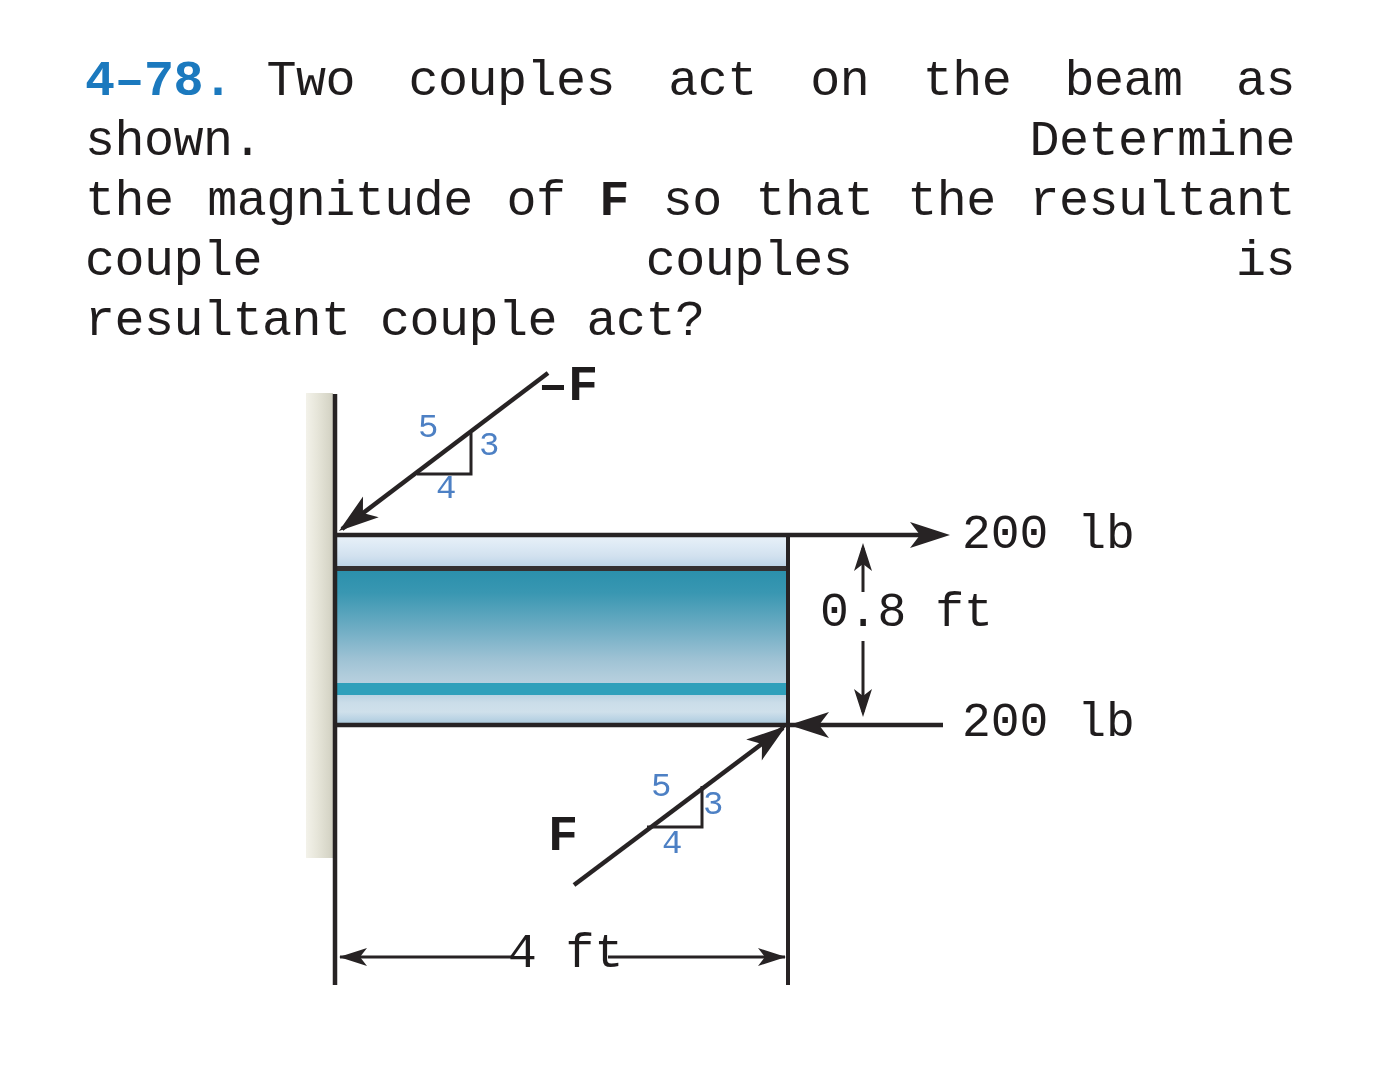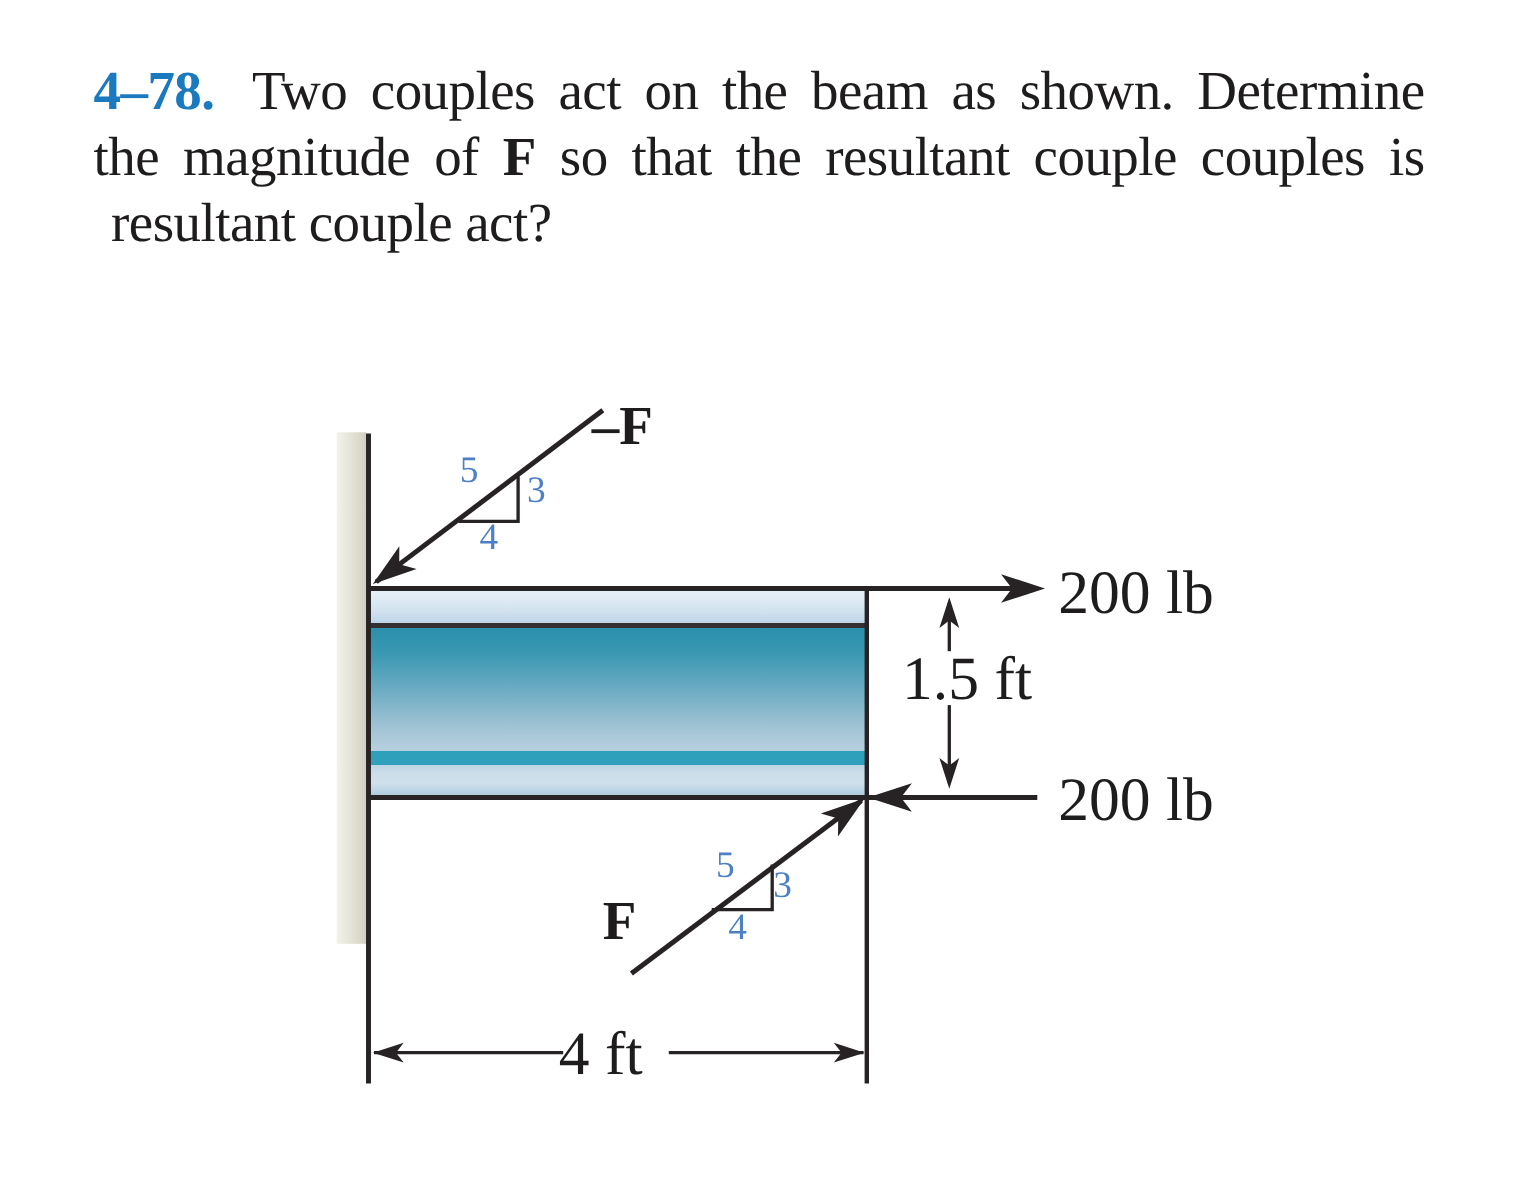--- a/index.html
+++ b/index.html
@@ -1,45 +1,45 @@
 <!DOCTYPE html>
 <html><head>
 <meta charset="utf-8">
 <style>
   html,body{margin:0;padding:0;}
   .page{position:relative;width:1380px;height:1090px;background:#ffffff;overflow:hidden;
-        font-family:Liberation Serif, serif;color:#1f1c1d;}
+        font-family:Liberation Mono, monospace;color:#1f1c1d;}
 
   
   .problem{position:absolute;left:85px;top:52px;width:1210px;
            font-size:50px;line-height:60px;letter-spacing:-0.5px;}
   .pline{white-space:normal;}
   .jline{text-align:justify;text-align-last:justify;}
-  .lastline{text-align:left;margin-left:16px;}
+  .lastline{text-align:left;}
   .pnum{font-weight:bold;color:#1b79be;}
   .numgap{display:inline-block;width:34px;}
   .boldF{font-weight:bold;}
 
   
   .figure{position:absolute;left:0;top:0;width:1380px;height:1090px;}
 
   .wall{position:absolute;left:306px;top:393px;width:27px;height:465px;
         background:linear-gradient(to right,#f3f2ea 0%,#e7e6da 40%,#d7d6c8 85%,#cecdbf 100%);}
 
   .beam{position:absolute;left:337px;top:537px;width:451px;height:186px;
         background:linear-gradient(to bottom,
           #e7f0f8 0px, #dce9f4 10px, #d2e1ef 19px, #c4d9ea 26px, #bed4e7 29px,
           #343031 29px, #343031 34px,
           #2b90ac 34px, #3997b2 56px, #6fadc4 92px, #9ec2d4 122px, #b2cddc 140px, #b6d0df 146px,
           #2fa0bb 146px, #2fa0bb 158px,
           #bad3e2 158px, #cbdde9 166px, #cfe0eb 175px, #bdd5e5 181px, #aecbdd 186px);}
 
   svg.geom{position:absolute;left:0;top:0;}
 
-  .flabel{position:absolute;white-space:nowrap;font-size:56px;line-height:1;}
+  .flabel{position:absolute;white-space:nowrap;font-size:48px;line-height:1;}
   .forcename{font-weight:bold;font-size:50px;}
   .slopenum{position:absolute;white-space:nowrap;font-size:34px;line-height:1;
             color:#4d80c4;}
 </style>
 </head>
 <body>
 
 <div class="page">
 
   <div class="problem">
@@ -88,21 +88,21 @@
         <polygon points="0,0 -28,-9 -21,0 -28,9" transform="translate(863,717) rotate(90)"></polygon>
         <polygon points="0,0 -28,-9 -21,0 -28,9" transform="translate(339,957) rotate(180)"></polygon>
         <polygon points="0,0 -28,-9 -21,0 -28,9" transform="translate(786,957)"></polygon>
       </g>
     </svg>
 
     <div class="flabel forcename" style="left:538px;top:362px;">–F</div>
     <div class="flabel forcename" style="left:548px;top:812px;">F</div>
     <div class="flabel" style="left:962px;top:511px;">200 lb</div>
     <div class="flabel" style="left:962px;top:699px;">200 lb</div>
-    <div class="flabel" style="left:820px;top:589px;">1.5 ft</div>
+    <div class="flabel" style="left:820px;top:589px;">0.8 ft</div>
     <div class="flabel" style="left:508px;top:930px;">4 ft</div>
 
     <div class="slopenum" style="left:418px;top:411px;">5</div>
     <div class="slopenum" style="left:479px;top:429px;">3</div>
     <div class="slopenum" style="left:436px;top:472px;">4</div>
 
     <div class="slopenum" style="left:651px;top:770px;">5</div>
     <div class="slopenum" style="left:703px;top:788px;">3</div>
     <div class="slopenum" style="left:662px;top:827px;">4</div>
 

